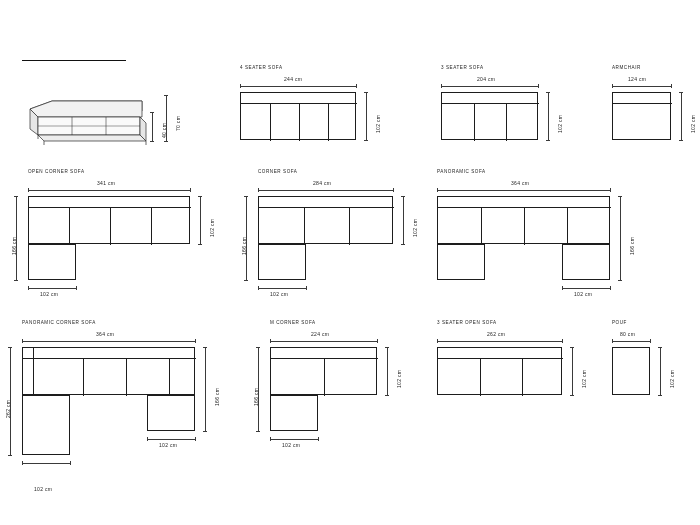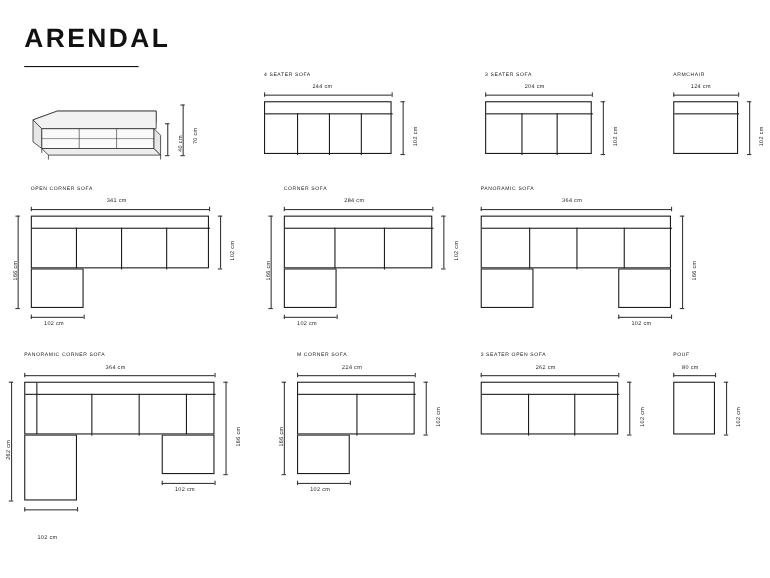--- a/index.html
+++ b/index.html
@@ -52,21 +52,20 @@
 
   
   .persp{position:absolute;}
   .persp svg{display:block;}
 </style>
 </head>
 <body>
 
 <div class="page">
 
-  <div class="title">ARENDAL</div>
   <div class="title-rule"></div>
 
   <div class="item persp" style="left:22px;top:95px;">
     <svg width="130" height="55" viewBox="0 0 130 55">
       <g fill="none" stroke="#2a2a2a" stroke-width="0.7">
         <path d="M8,14 L30,6 L120,6 L120,16 L118,18" fill="#efefef"></path>
         <path d="M8,14 L8,34 L16,40 L16,22 Z" fill="#e6e6e6"></path>
         <path d="M8,14 L16,22 L120,22 L120,6 L30,6 Z" fill="#f2f2f2"></path>
         <path d="M16,22 L16,40 L118,40 L118,22 Z" fill="#fafafa"></path>
         <path d="M16,40 L22,46 L124,46 L118,40 Z" fill="#ededed"></path>

